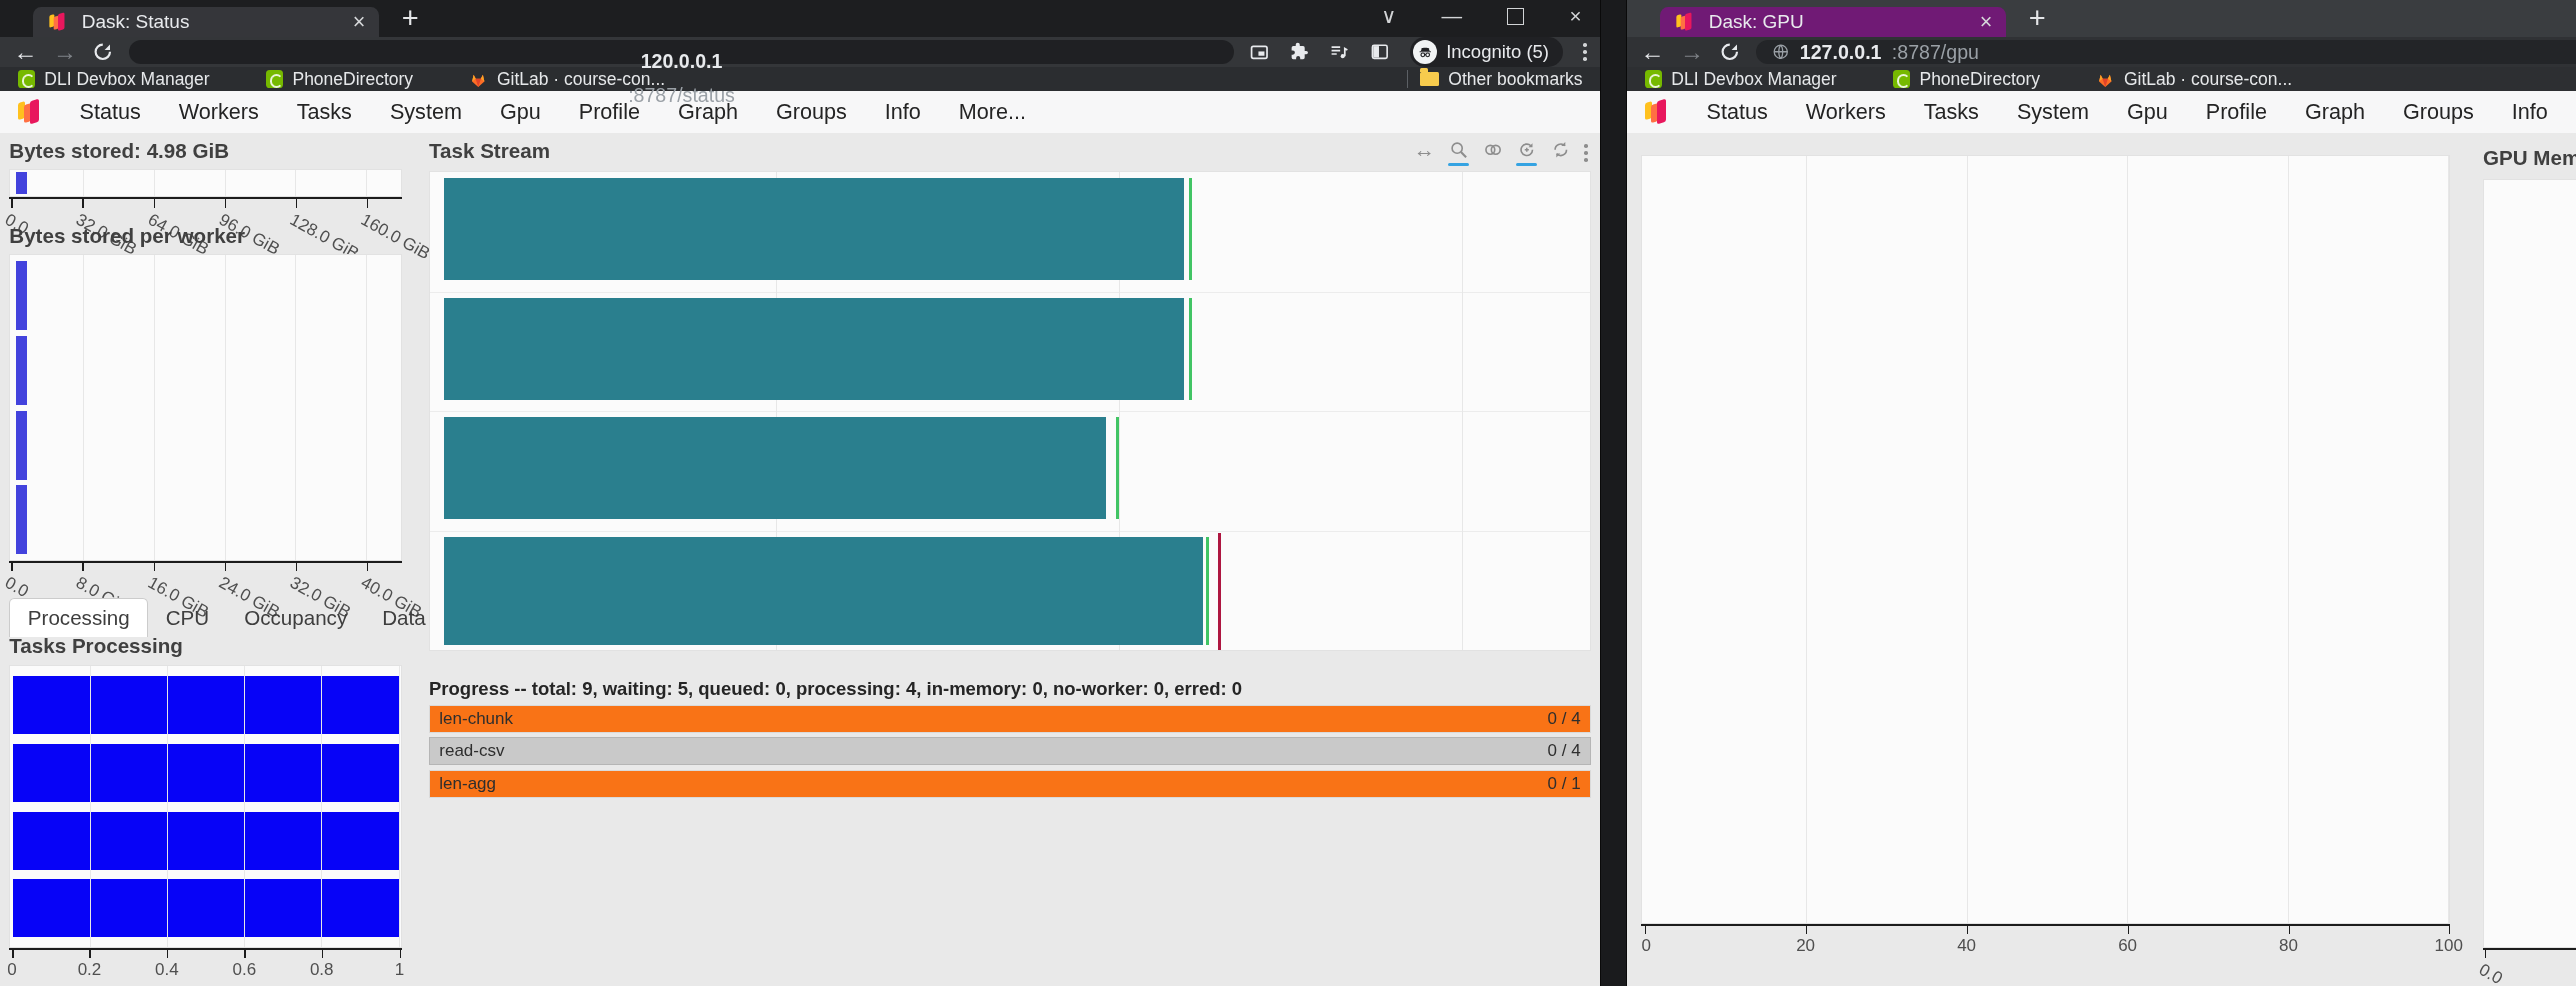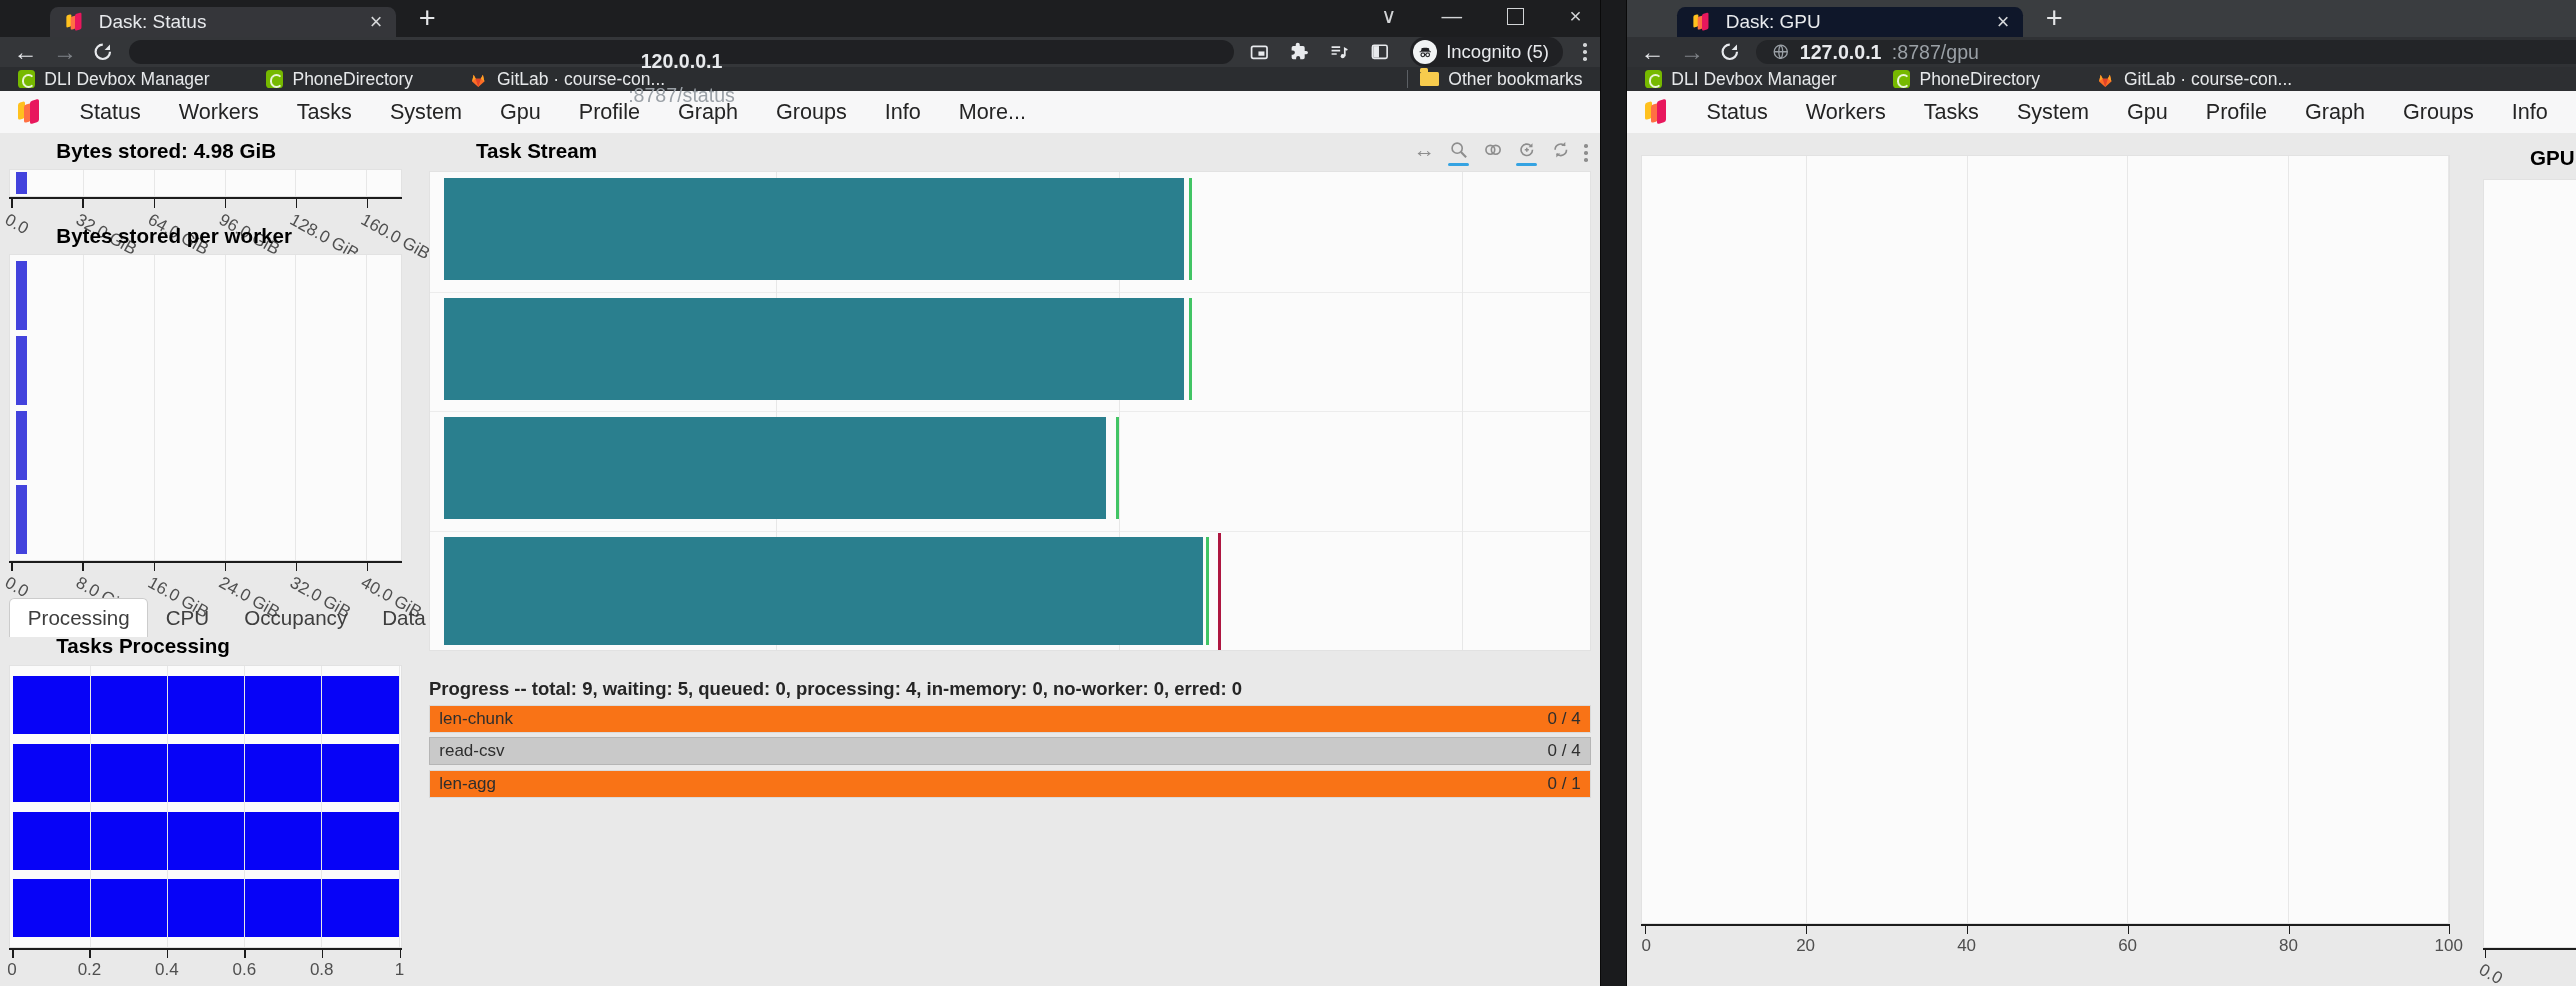--- a/index.html
+++ b/index.html
@@ -5,23 +5,23 @@
   html,body{margin:0;padding:0;background:#101112;}
   .stage{position:relative;width:3292px;height:986px;background:#1a1b1d;font-family:"Liberation Sans",sans-serif;overflow:hidden;}
   .window{position:absolute;top:0;height:986px;background:#e9e9e9;box-shadow:0 0 0 1px #0a0a0a;}
   .win-left{left:0;width:1600px;}
   .win-right{left:1627px;width:1665px;}
 
   
   .tabstrip{height:37px;position:relative;display:flex;align-items:flex-end;}
   .win-left .tabstrip{background:#1d1e20;}
   .win-right .tabstrip{background:#3a3d40;}
-  .tab{height:30px;width:319px;margin-left:50px;border-radius:8.2px 8.2px 0 0;display:flex;align-items:center;padding:0 13.4px;gap:11.3px;}
+  .tab{height:30px;width:319px;margin-left:33px;border-radius:8.2px 8.2px 0 0;display:flex;align-items:center;padding:0 13.4px;gap:11.3px;}
   .win-left .tab{background:#35363a;}
-  .win-right .tab{background:#0f172a;}
+  .win-right .tab{background:#701a75;}
   .tab-title{color:#e8eaed;font-size:19px;flex:1;white-space:nowrap;overflow:hidden;}
   .tab-close{color:#d6d8da;font-size:21.6px;line-height:1;}
   .newtab{color:#e4e6e8;font-size:29px;margin:0 0 4.1px 23px;line-height:1;}
   .win-controls{position:absolute;right:18.5px;top:6.2px;display:flex;gap:45px;align-items:center;color:#d2d4d6;font-size:20.6px;}
   .wc-max{width:15.5px;height:15.5px;border:1.5px solid #d2d4d6;}
   .wc{line-height:1;}
 
   .toolbar{height:30px;display:flex;align-items:center;padding:0 13.4px;gap:15.5px;}
   .win-left .toolbar{background:#343639;}
   .win-right .toolbar{background:#303235;}
@@ -58,21 +58,21 @@
   .navlink{font-size:21.6px;color:#242424;white-space:nowrap;}
   .dask-logo{position:relative;width:24px;height:28px;flex-shrink:0;}
   .dask-logo i{position:absolute;border-radius:2.1px;transform:skewY(-16deg);}
   .dl1{left:0;top:4.1px;width:7.2px;height:16.5px;background:#FFC11E;}
   .dl2{left:6.2px;top:6.2px;width:7.2px;height:17.5px;background:#FF7043;}
   .dl3{left:12.4px;top:2.1px;width:8.8px;height:23px;background:#E8175D;}
   .dask-logo.sm{transform:scale(0.72);transform-origin:center;}
 
   
   .page{position:absolute;top:133px;left:0;right:0;bottom:0;background:#e9e9e9;overflow:hidden;}
-  .card-title{font-size:20.6px;font-weight:700;color:#000000;white-space:nowrap;margin-left:47px;}
+  .card-title{font-size:20.6px;font-weight:700;color:#404040;white-space:nowrap;}
   .plot{position:relative;background:#fbfbfb;border:0.5px solid #e2e2e2;overflow:hidden;}
   .gv{position:absolute;top:0;bottom:0;width:1px;background:#e7e7e7;}
   .gh{position:absolute;left:0;right:0;height:1px;background:#ececec;}
   .xaxis{position:relative;border-top:2.1px solid #1c1c1c;}
   .tk{position:absolute;top:0;width:1.5px;height:8.2px;background:#1c1c1c;}
   .lbl{position:absolute;top:10.3px;font-size:17px;color:#4f4f4f;white-space:nowrap;}
   .lbl.ctr{transform:translateX(-50%);}
   .lbl.rot{transform:rotate(29deg);transform-origin:left top;}
 
   .bar-blue{background:#4343dd;}

